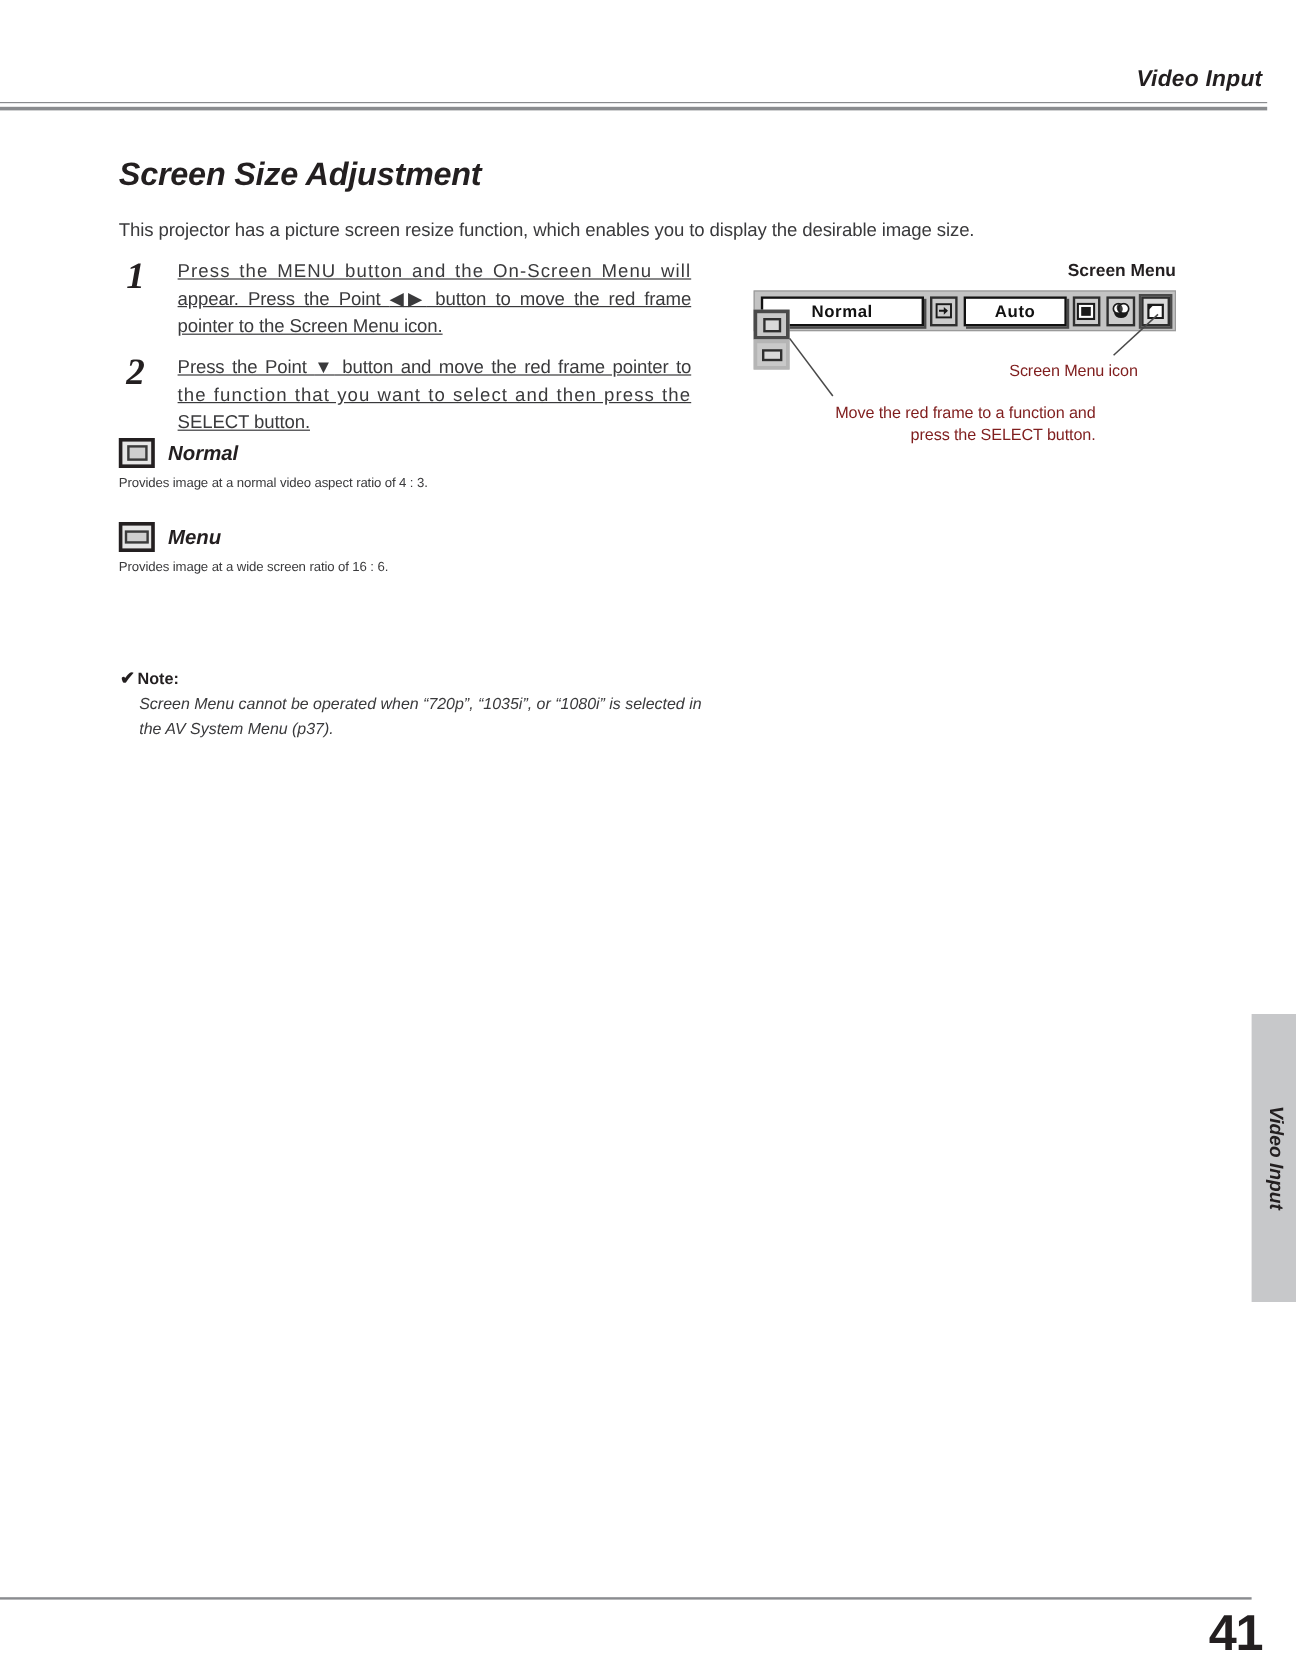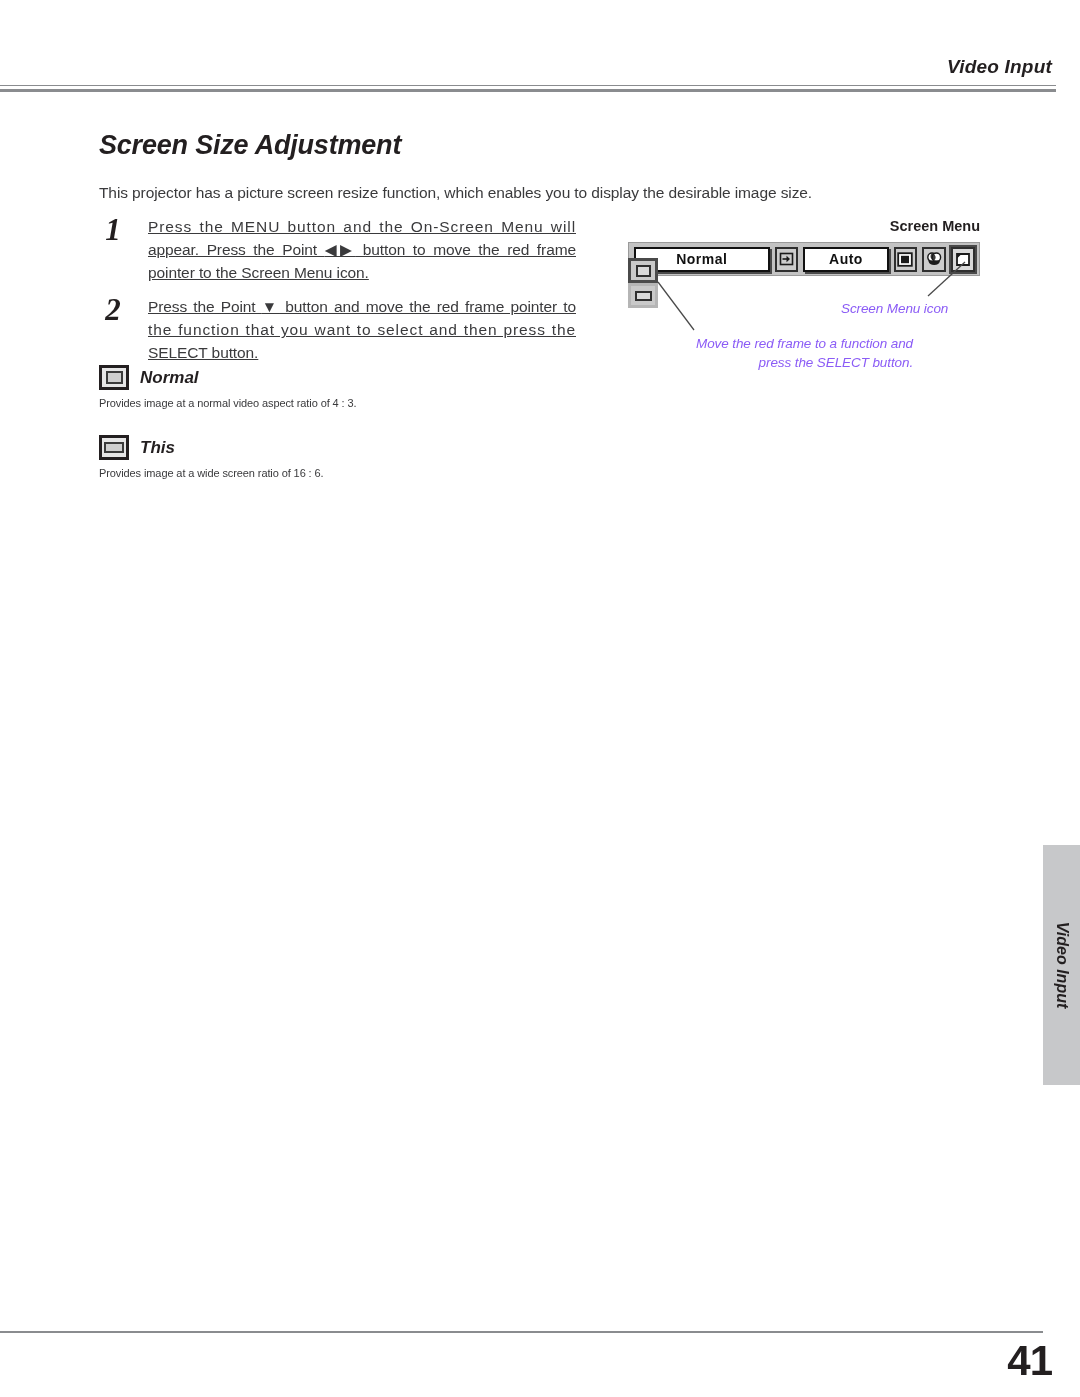--- a/index.html
+++ b/index.html
@@ -244,23 +244,22 @@
     border: 2px solid #2f2f2f;
     box-sizing: border-box;
   }
   .sub-icon.ratio43 > i { width: 15px; height: 12px; }
   .sub-icon.ratio169 > i { width: 17px; height: 10px; }
 
   .callout {
     position: absolute;
     font-size: 13.5px;
     line-height: 1.4;
-    color: #8b5cf6;
+    color: #7f1d1d;
     letter-spacing: -0.1px;
-    font-style: italic;
   }
   .callout-icon { left: 213px; top: 82px; }
   .callout-move { left: 68px; top: 117px; }
 
   .leader {
     position: absolute;
     overflow: visible;
     pointer-events: none;
   }
 
@@ -344,26 +343,33 @@
     <span class="mode-label">Normal</span>
   </div>
   <div class="mode-desc">Provides image at a normal video aspect ratio of 4 : 3.</div>
 </div>
 
 <div class="mode-block" style="top:435px">
   <div class="mode-head">
     <span class="aspect-icon ratio169">
         <i></i>
       </span>
-    <span class="mode-label">This</span>
+    <span class="mode-label">Menu</span>
   </div>
   <div class="mode-desc">Provides image at a wide screen ratio of 16 : 6.</div>
 </div>
 
 <div class="note">
+  <div class="note-head">
+    <span class="note-check">✔</span><span>Note:</span>
+  </div>
+  <div class="note-body">
+    <span>Screen Menu cannot be operated when “720p”, “1035i”, or “1080i” is selected in the</span>
+    <span>AV System Menu (p37).</span>
+  </div>
 </div>
 
 <div class="illus">
 
   <div class="illus-title">Screen Menu</div>
 
   <div class="menu-bar">
 
     <div class="field field-normal">Normal</div>
 

